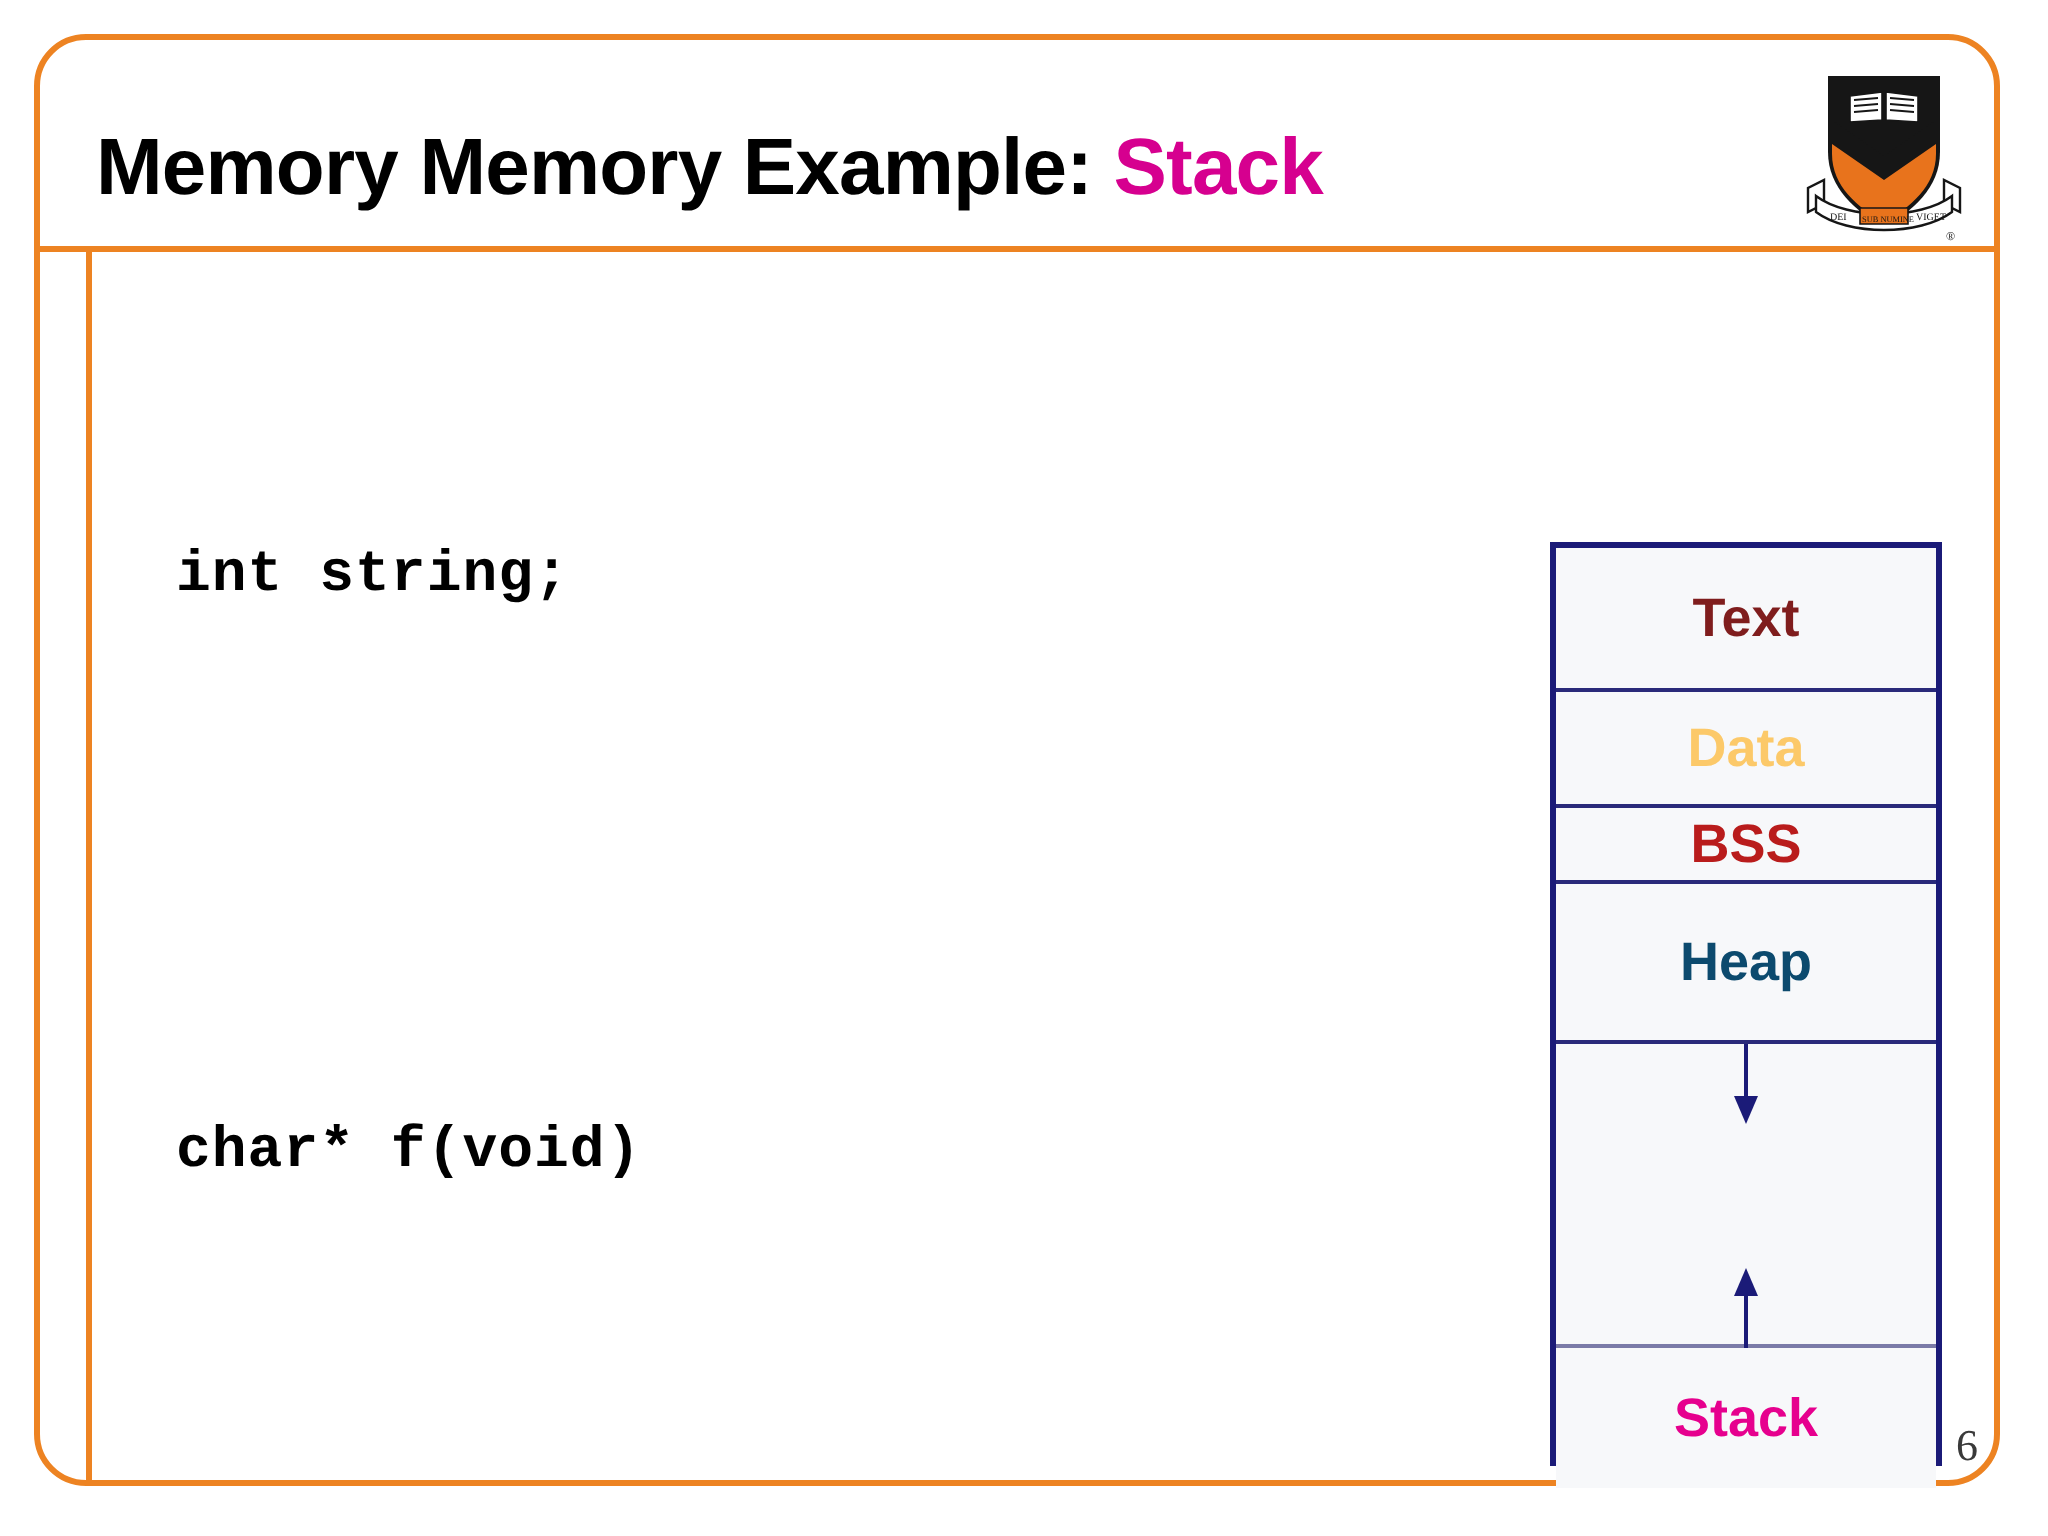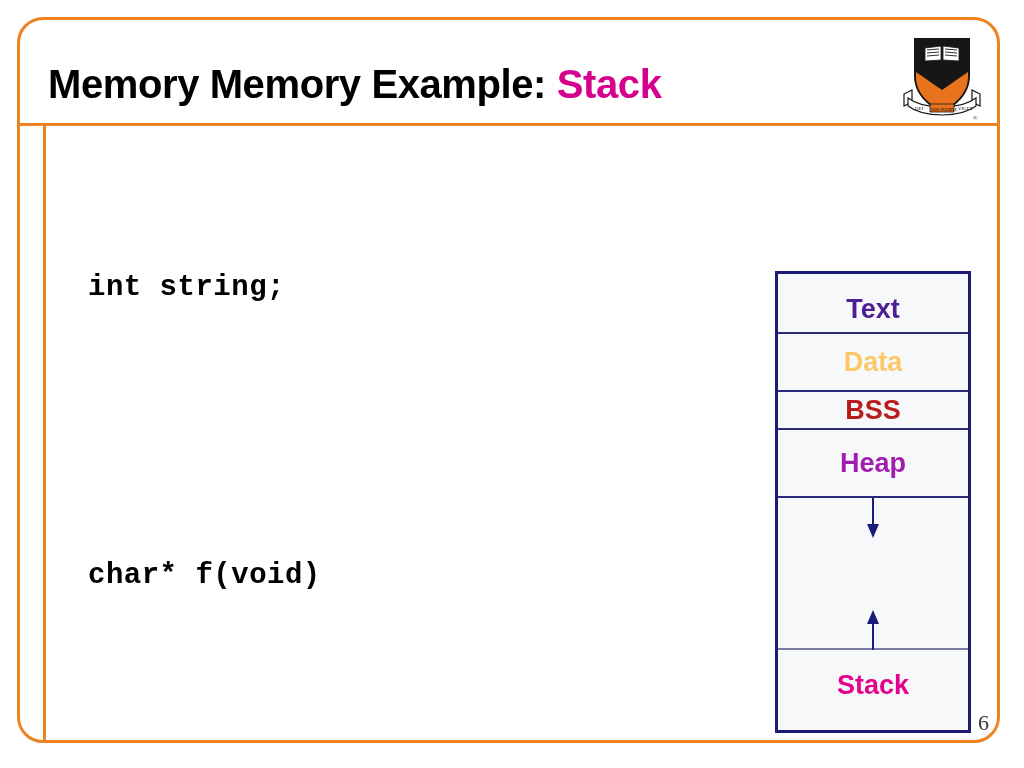--- a/index.html
+++ b/index.html
@@ -111,24 +111,24 @@
     display: flex;
     align-items: center;
     justify-content: center;
     font-family: "Liberation Sans", sans-serif;
     font-weight: bold;
     font-size: 27px;
     border-bottom: 2px solid #2A2A7A;
     background: #F7F8FA;
   }
   .memrow.last { border-bottom: none; }
-  .memrow.r-text  { height: 48px;  color: #4c1d95; margin-top: 12px; }
+  .memrow.r-text  { height: 72px;  color: #7f1d1d; }
   .memrow.r-data  { height: 58px;  color: #FCC969; }
   .memrow.r-bss   { height: 38px;  color: #b91c1c; }
-  .memrow.r-heap  { height: 68px;  color: #a21caf; }
+  .memrow.r-heap  { height: 80px;  color: #0c4a6e; }
   .memrow.r-free  { height: 152px; border-bottom: 2px solid #7B7BA8; }
   .memrow.r-stack { height: 70px;  color: #E6008E; }
 
   .arrow-wrap {
     position: absolute;
     left: 0; top: 0;
     width: 100%; height: 100%;
   }
 
   

